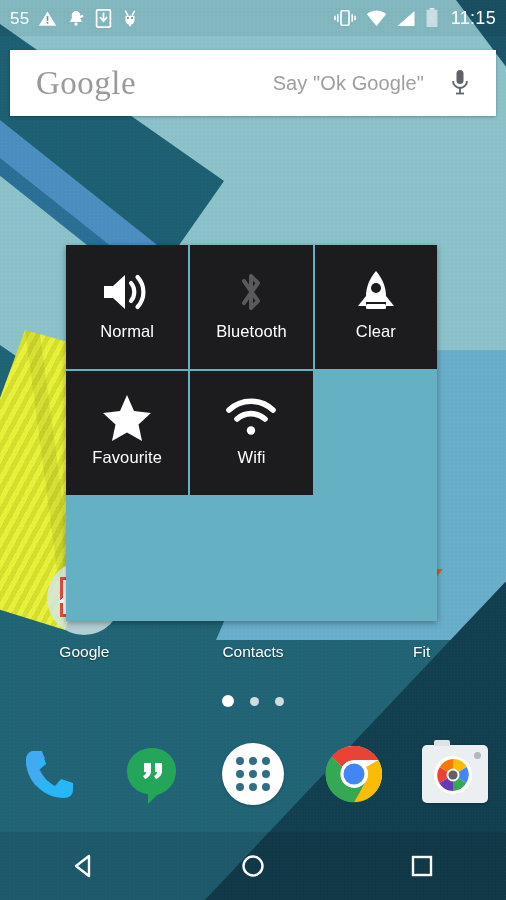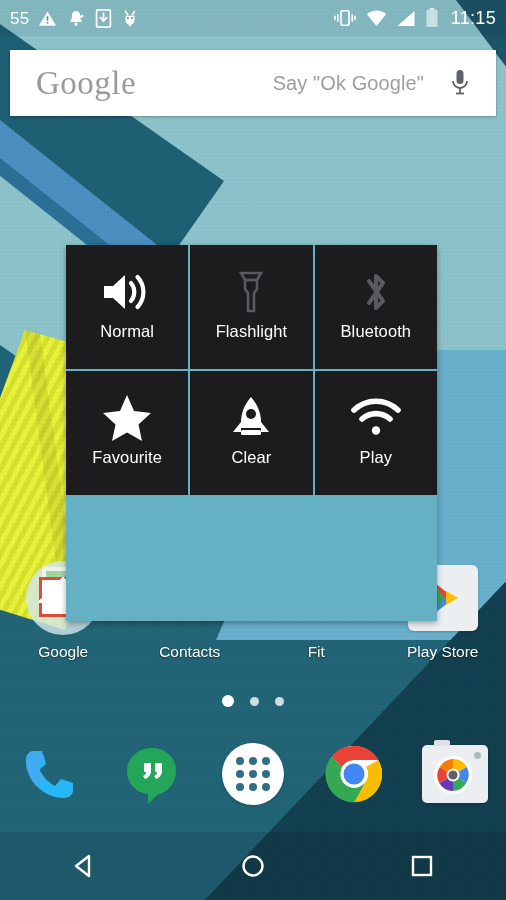--- a/index.html
+++ b/index.html
@@ -545,103 +545,79 @@
       <div class="app-ico">
         <div class="fit-ico">
           <div class="fit-b"></div>
           <div class="fit-a"></div>
           <div class="fit-c"></div>
         </div>
       </div>
       <div class="app-label">Fit</div>
     </div>
 
-    <div class="app">
-      <div class="app-ico">
-        <div class="play-ico">
-          <svg class="play-tri" viewBox="0 0 30 38">
-            <path d="M2 2 L24 19 L2 36 Z" fill="#34a853"></path>
-            <path d="M2 2 L24 19 L14 19 Z" fill="#ea4335"></path>
-            <path d="M24 19 L2 36 L14 19 Z" fill="#4285f4"></path>
-            <path d="M16 12 L28 19 L16 26 Z" fill="#fbbc05"></path>
-          </svg>
-        </div>
-      </div>
-      <div class="app-label">Play Store</div>
-    </div>
   </div>
 
   <div id="togglepanel">
 
     <div class="tile">
       <div class="tile-ico">
         <svg width="54" height="44" viewBox="0 0 54 44">
           <path d="M4 16 h9 L25 5 v34 L13 28 H4 Z" fill="#ffffff"></path>
           <path d="M31 13 a14 14 0 0 1 0 18" fill="none" stroke="#ffffff" stroke-width="4.2" stroke-linecap="round"></path>
           <path d="M37.5 7 a22 22 0 0 1 0 30" fill="none" stroke="#ffffff" stroke-width="4.2" stroke-linecap="round"></path>
         </svg>
       </div>
       <div class="tile-label">Normal</div>
     </div>
 
 
-    <div class="tile off">
-      <div class="tile-ico">
-        <svg width="34" height="46" viewBox="0 0 34 46">
-          <g fill="none" stroke="#5a5a5e" stroke-width="2.6">
-            <path d="M7 4 h20 l-4 7 h-12 Z"></path>
-            <path d="M11 11 h12 v9 l-3 4 v18 h-6 V24 l-3 -4 Z"></path>
-          </g>
-        </svg>
-      </div>
-      <div class="tile-label">Flashlight</div>
-    </div>
 
     <div class="tile off">
       <div class="tile-ico">
         <svg width="34" height="48" viewBox="0 0 34 48">
           <path d="M10 13 L24 33 L17 40 V8 L24 15 L10 35" fill="none" stroke="#5a5a5e" stroke-width="4" stroke-linejoin="round" stroke-linecap="round"></path>
         </svg>
       </div>
       <div class="tile-label">Bluetooth</div>
-    </div>
-
-    <div class="tile">
-      <div class="tile-ico">
-        <svg width="52" height="50" viewBox="0 0 52 50">
-          <path d="M26 2 L33 18 L50 20 L37.5 31.5 L41 48 L26 39.5 L11 48 L14.5 31.5 L2 20 L19 18 Z" fill="#ffffff"></path>
-        </svg>
-      </div>
-      <div class="tile-label">Favourite</div>
     </div>
 
     <div class="tile">
       <div class="tile-ico">
         <svg width="42" height="48" viewBox="0 0 42 48">
           <path d="M21 3 c7 8 10 17 10 25 v6 H11 v-6 c0-8 3-17 10-25 z" fill="#ffffff"></path>
           <circle cx="21" cy="20" r="5" fill="#1c1c1e"></circle>
           <path d="M11 28 L3 38 h8 Z" fill="#ffffff"></path>
           <path d="M31 28 L39 38 h-8 Z" fill="#ffffff"></path>
           <rect x="11" y="36" width="20" height="5" rx="1.5" fill="#ffffff"></rect>
         </svg>
       </div>
       <div class="tile-label">Clear</div>
     </div>
 
     <div class="tile">
       <div class="tile-ico">
+        <svg width="52" height="50" viewBox="0 0 52 50">
+          <path d="M26 2 L33 18 L50 20 L37.5 31.5 L41 48 L26 39.5 L11 48 L14.5 31.5 L2 20 L19 18 Z" fill="#ffffff"></path>
+        </svg>
+      </div>
+      <div class="tile-label">Favourite</div>
+    </div>
+
+    <div class="tile">
+      <div class="tile-ico">
         <svg width="52" height="40" viewBox="0 0 52 40">
           <g fill="none" stroke="#ffffff" stroke-linecap="round">
             <path d="M4 12 a32 32 0 0 1 44 0" stroke-width="5.6"></path>
             <path d="M12 21 a21 21 0 0 1 28 0" stroke-width="5.6"></path>
           </g>
           <circle cx="26" cy="32.5" r="4.2" fill="#ffffff"></circle>
         </svg>
       </div>
-      <div class="tile-label">Play</div>
+      <div class="tile-label">Wifi</div>
     </div>
 
 
   </div>
 
   <div id="pagedots">
     <span class="dot active"></span>
     <span class="dot"></span>
     <span class="dot"></span>
   </div>

